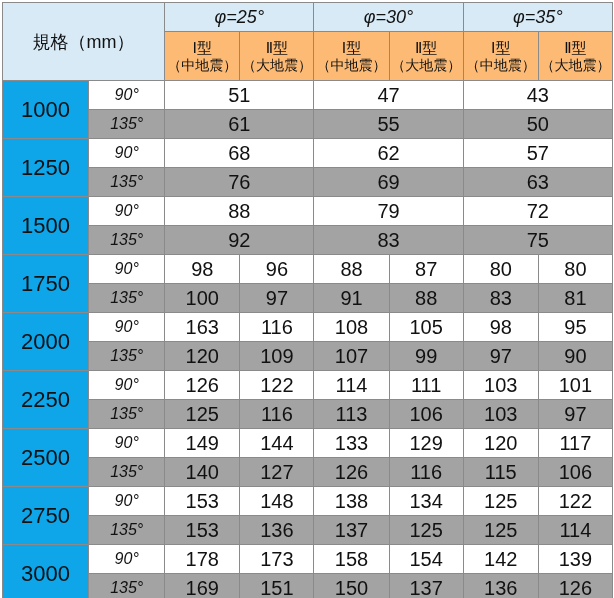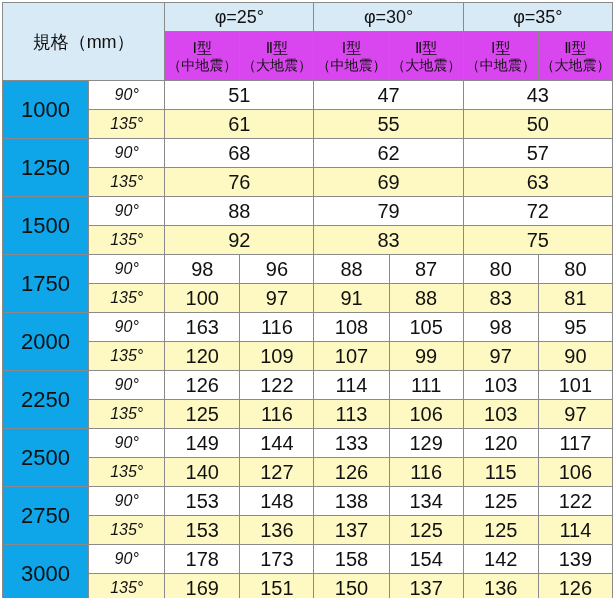--- a/index.html
+++ b/index.html
@@ -34,23 +34,24 @@
     padding: 0;
   }
   .hdr-spec {
     background: #d7eaf6;
     font-size: 18px;
   }
   .hdr-phi {
     background: #d7eaf6;
     font-size: 18px;
     height: 28px;
+    font-style: italic;
   }
   .hdr-type {
-    background: #d946ef;
+    background: #fdba74;
     font-size: 15px;
     line-height: 1.15;
     height: 48px;
   }
   .hdr-type .t1 { display: block; font-size: 15px; }
   .hdr-type .t2 { display: block; font-size: 14px; }
   
   .sizecell {
     font-size: 22px;
     height: 39px;
@@ -64,21 +65,21 @@
   .valcell {
     font-size: 20px;
     height: 28px;
   }
   tr.row-90 .anglecell,
   tr.row-90 .valcell {
     background: #ffffff;
   }
   tr.row-135 .anglecell,
   tr.row-135 .valcell {
-    background: #fef9c3;
+    background: #a3a3a3;
   }
 </style>
 </head>
 <body>
 
 <div id="table-wrap">
   <table class="spec-table">
     <colgroup>
       <col style="width:86px">
       <col style="width:76px">

